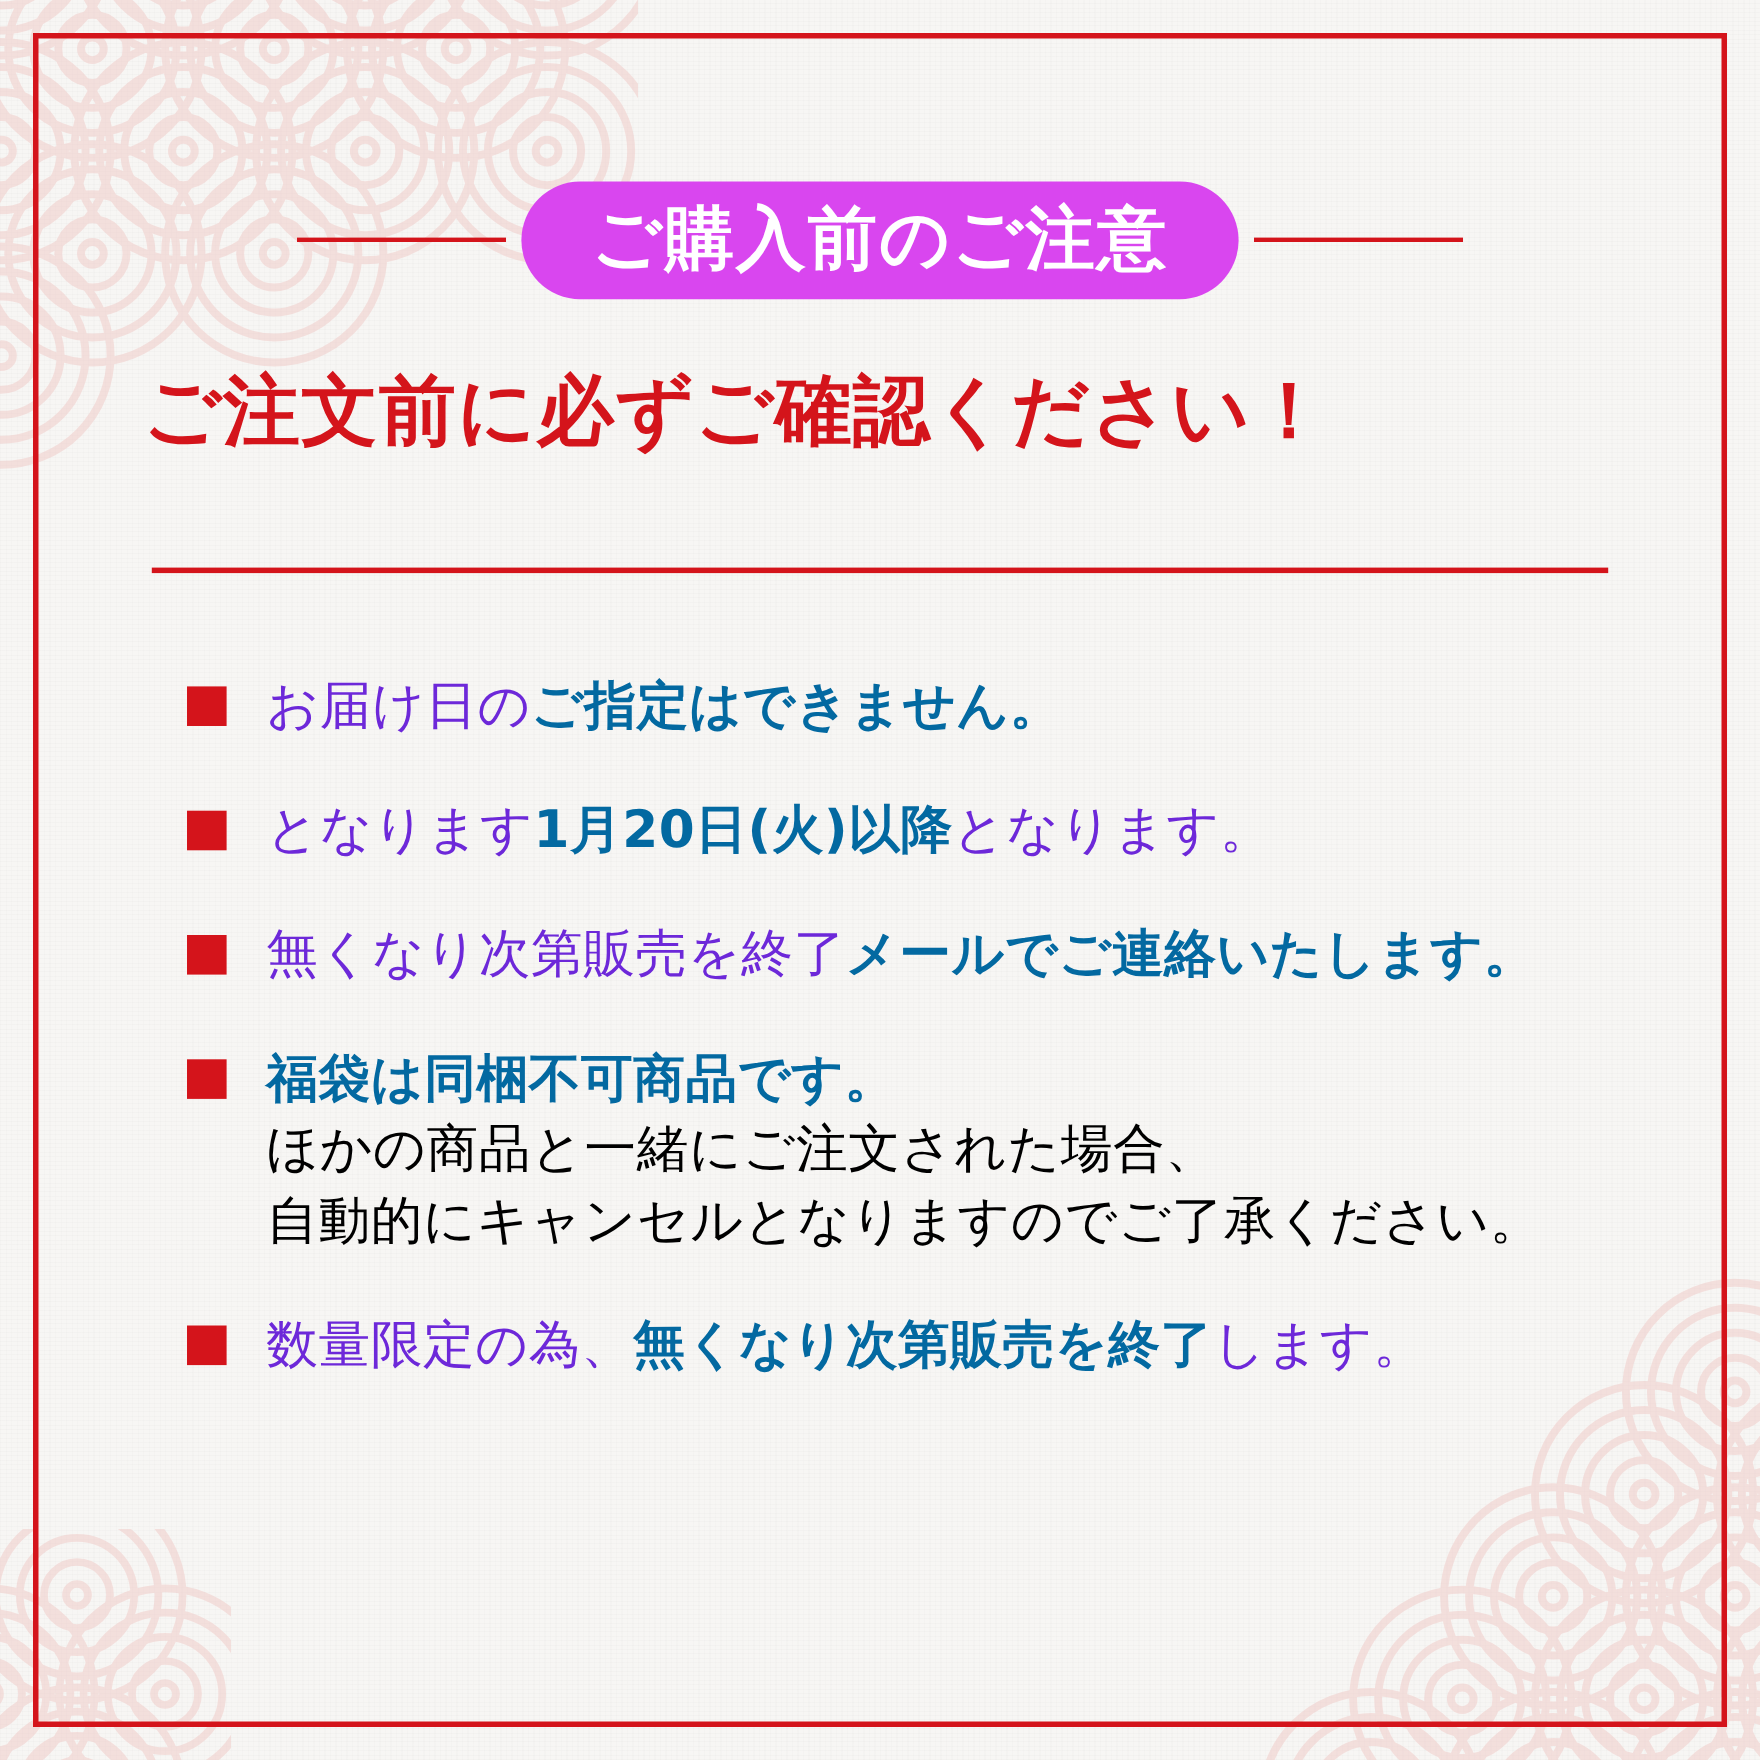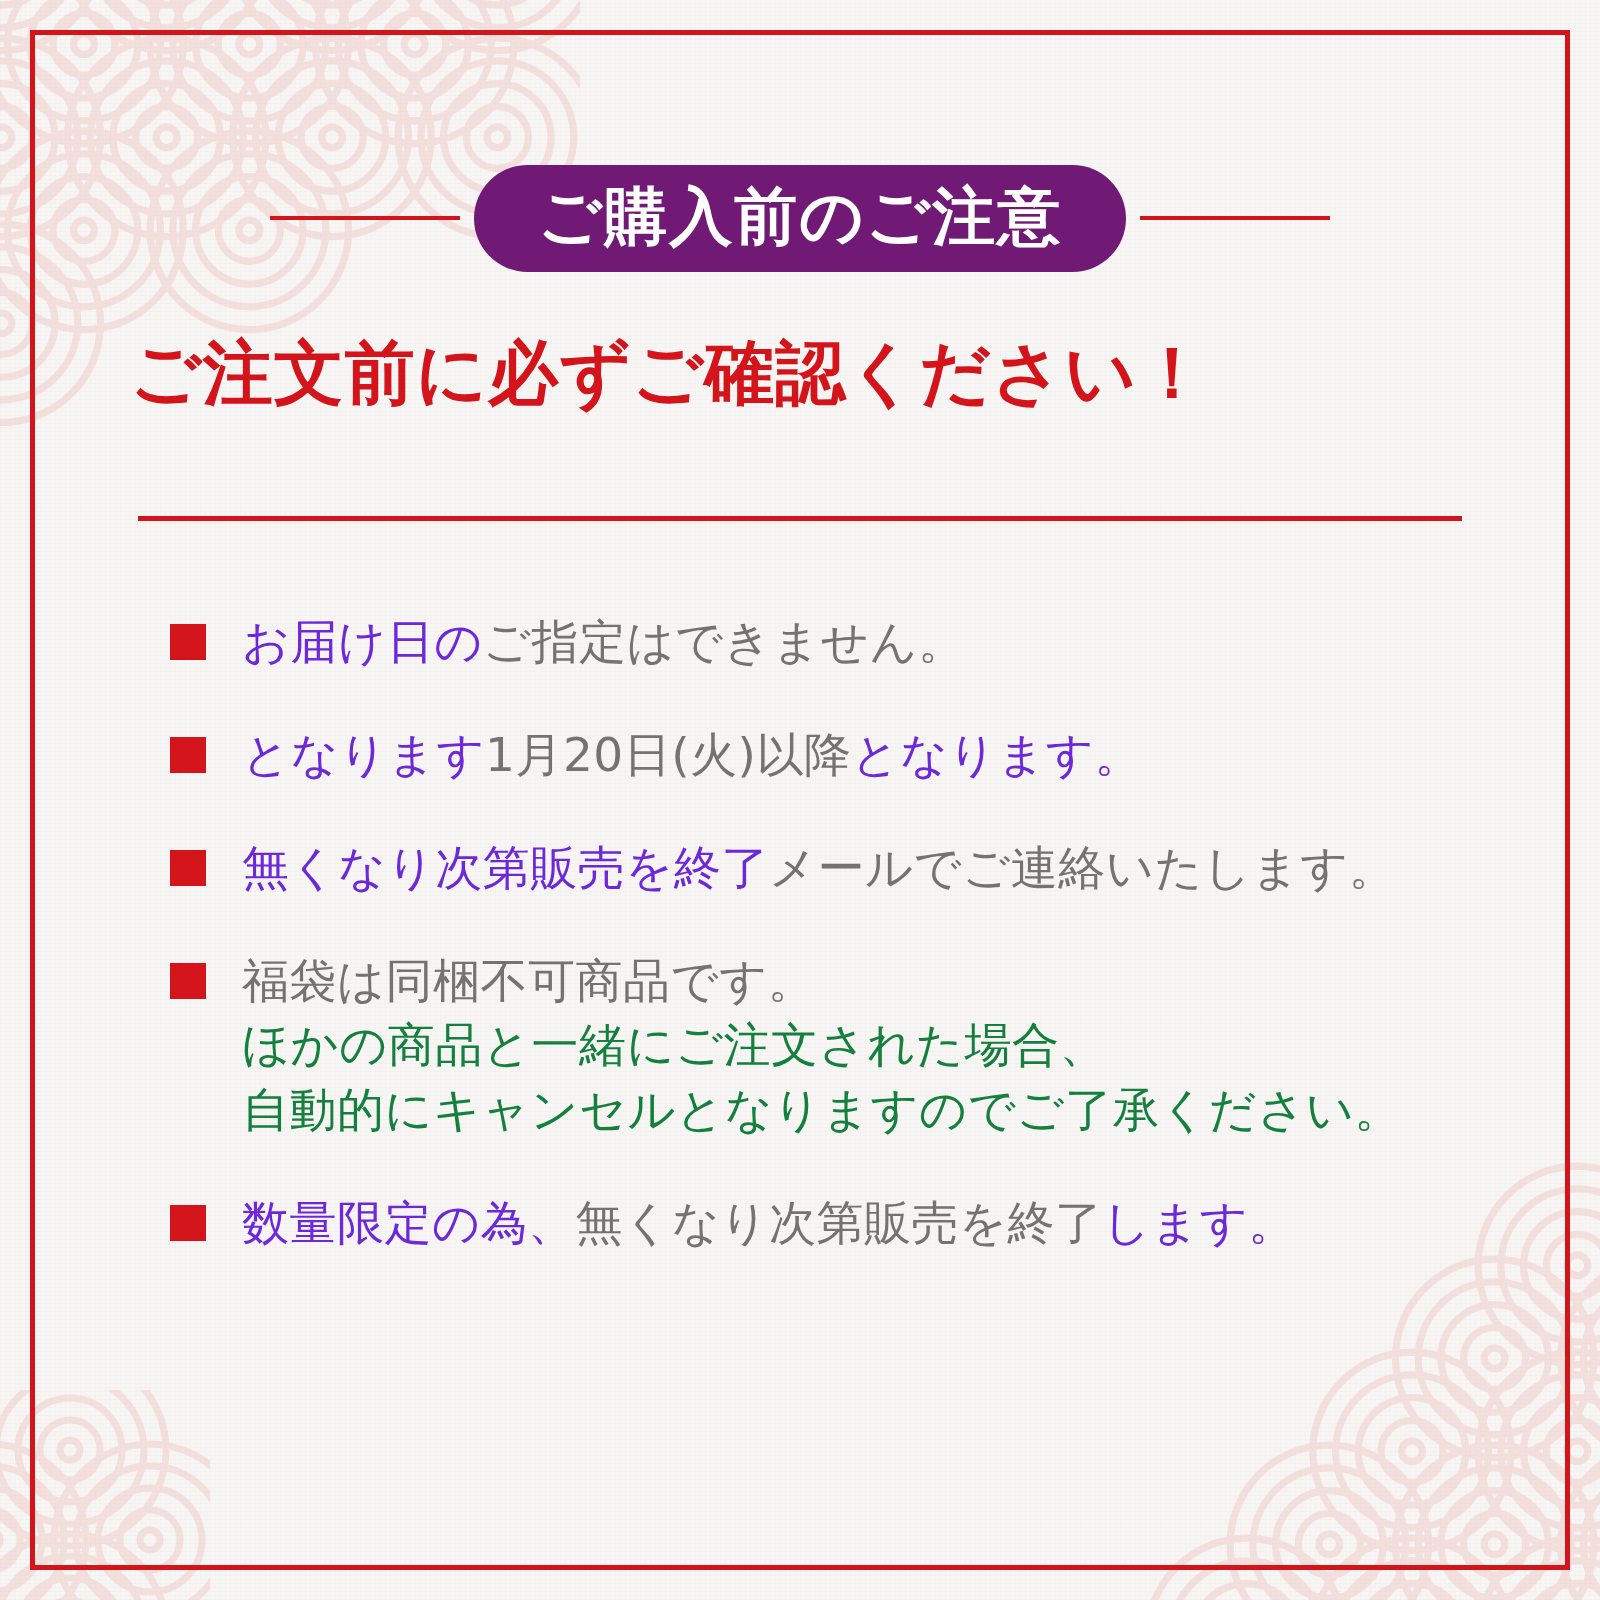--- a/index.html
+++ b/index.html
@@ -79,21 +79,21 @@
     justify-content: center;
   }
   .header-rule {
     flex: 1 1 auto;
     height: 4px;
     background: #d4141b;
     max-width: 190px;
   }
   .header-badge {
     flex: 0 0 auto;
-    background: #701a75;
+    background: #d946ef;
     color: #ffffff;
     border-radius: 56px;
     padding: 20px 64px 24px 64px;
     font-size: 63px;
     font-weight: 700;
     letter-spacing: 2px;
     line-height: 1;
     white-space: nowrap;
     margin: 0 14px;
     font-family: "DejaVu Sans", "Liberation Sans", sans-serif;
@@ -146,31 +146,31 @@
   }
   .notice-body {
     flex: 1 1 auto;
     font-size: 47px;
     line-height: 1.38;
     color: #1d1d1d;
     font-family: "DejaVu Sans", "Liberation Sans", sans-serif;
     letter-spacing: 0.5px;
   }
   .notice-body .em {
-    color: #737373;
-    font-weight: 400;
+    color: #0369a1;
+    font-weight: 700;
   }
   .notice-body .plain {
     color: #6d28d9;
     font-weight: 400;
   }
   .notice-body .sub-line {
     display: block;
     font-weight: 400;
-    color: #15803d;
+    color: #000000;
   }
 </style>
 </head>
 <body>
 
 <div class="page">
 
   <div class="paper-texture"></div>
 
   <svg class="seigaiha top-left" viewBox="0 0 600 600">

